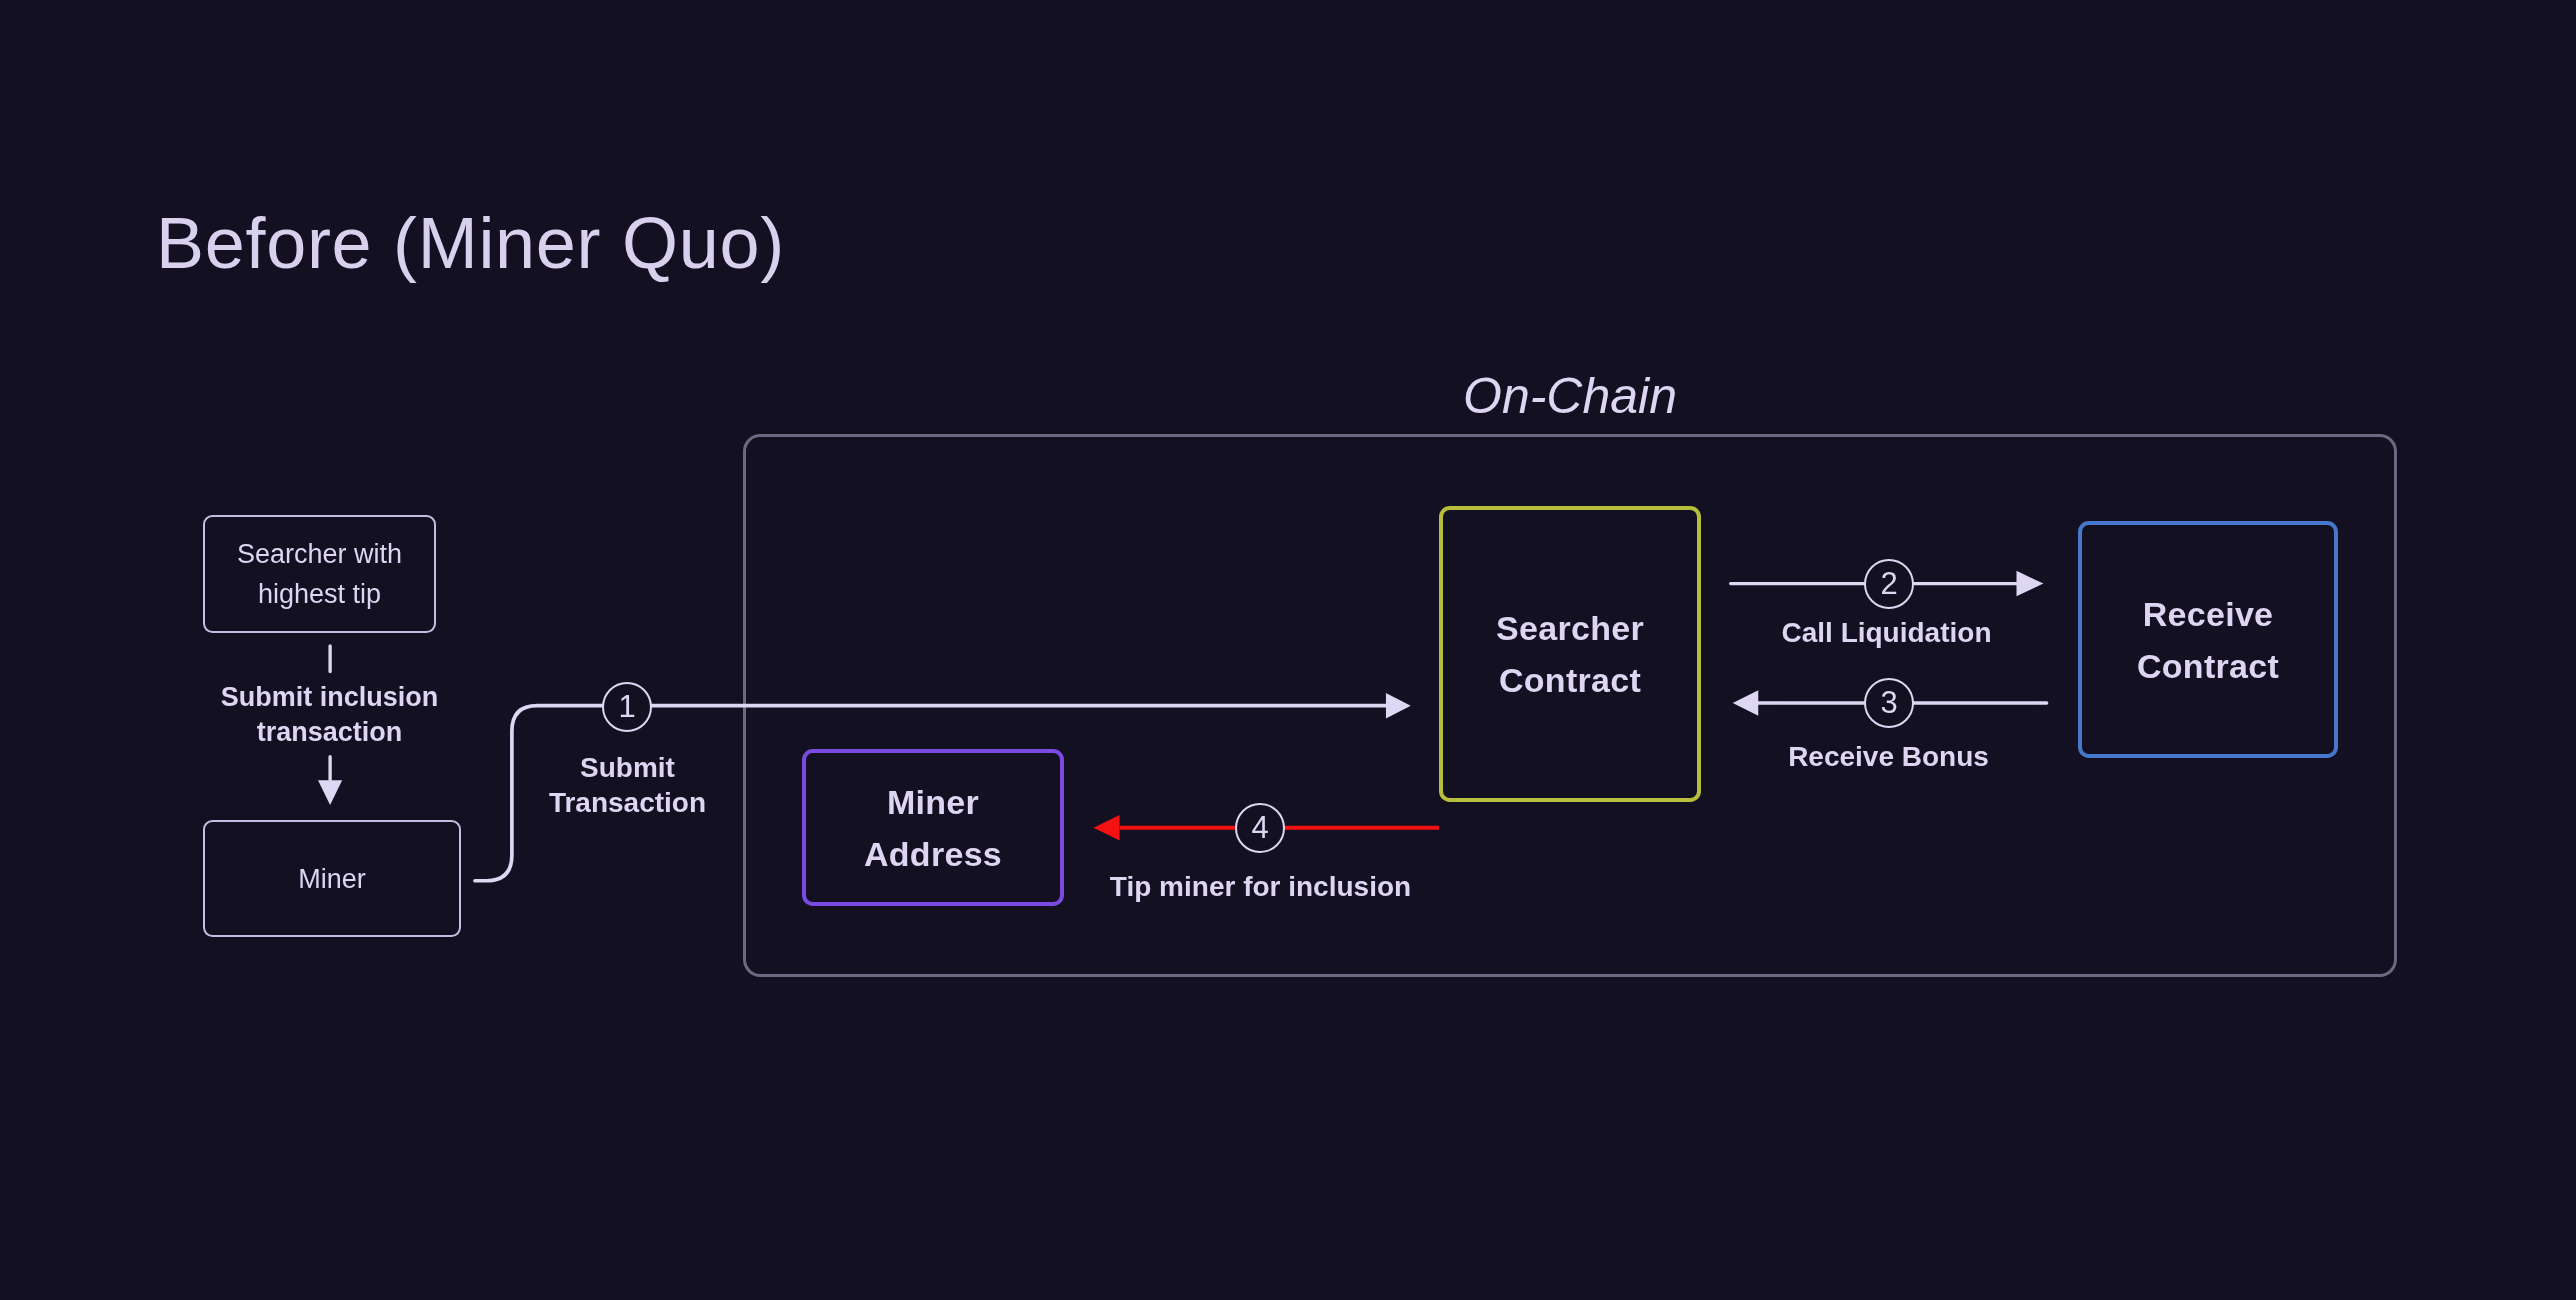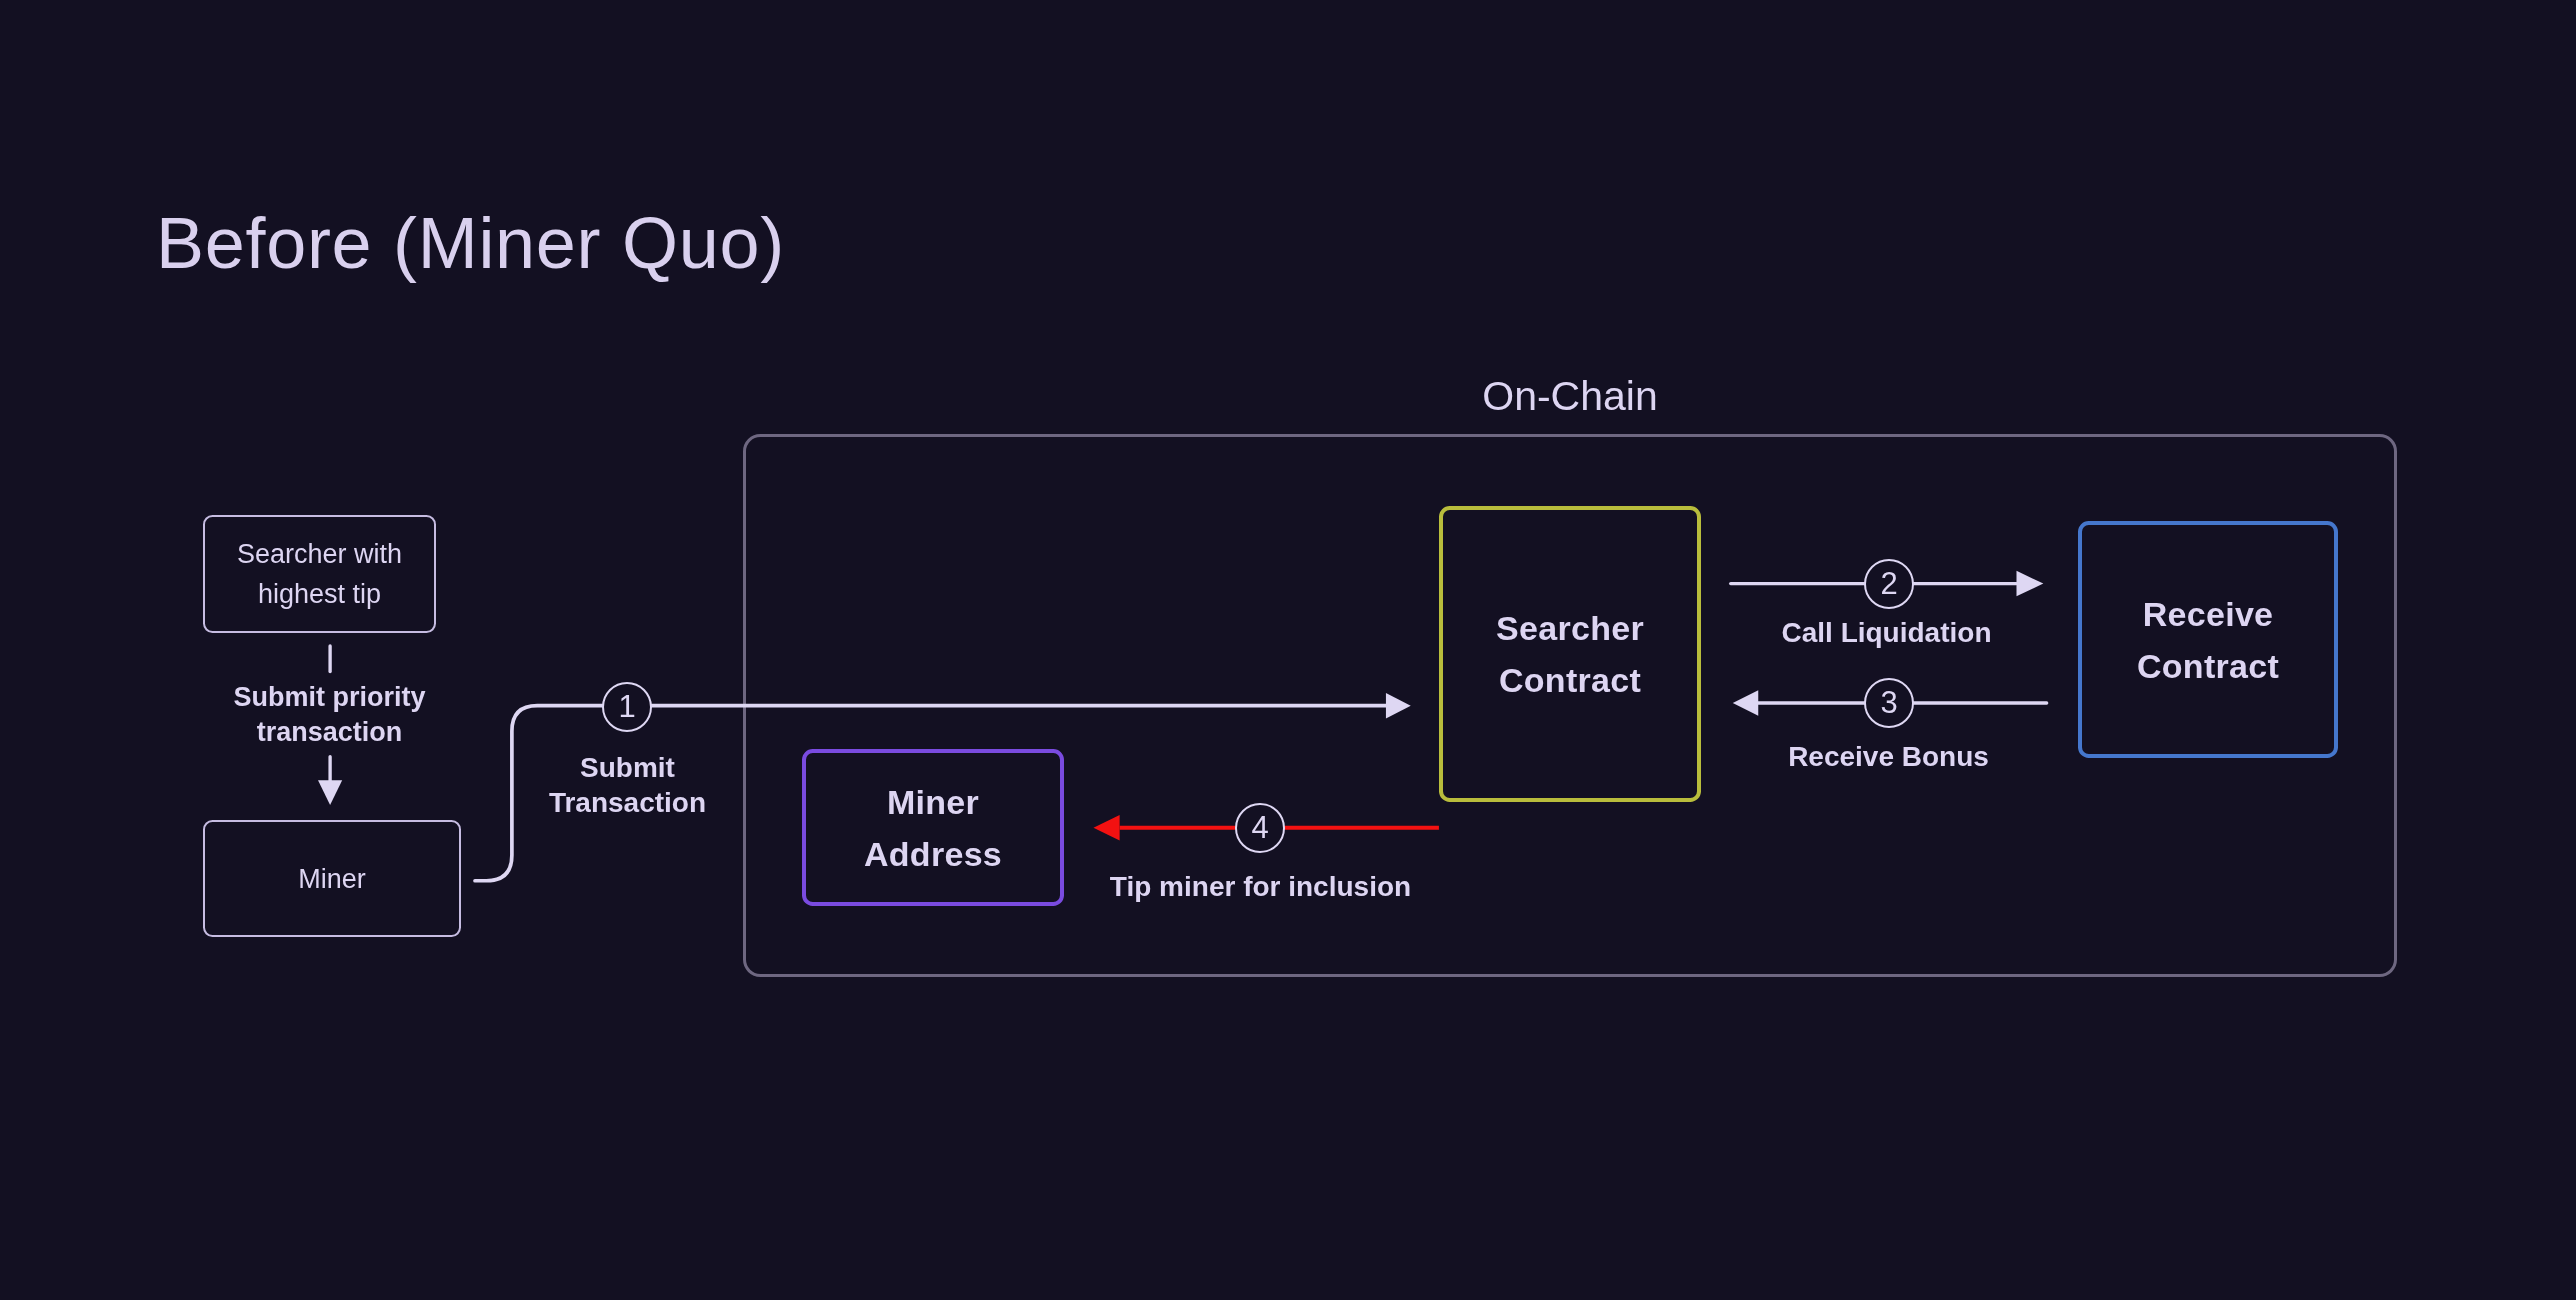--- a/index.html
+++ b/index.html
@@ -27,22 +27,23 @@
     letter-spacing:0.7px;color:var(--title-color);
   }
   
   .onchain-box{
     position:absolute;left:743px;top:434px;width:1654px;height:543px;
     border:3.4px solid var(--container-border);border-radius:17.4px;
     box-sizing:border-box;background:transparent;z-index:1;
   }
   .onchain-label{
     position:absolute;left:1369px;top:372px;width:402px;
-    text-align:center;font-size:41px;line-height:48px;font-weight:400;
+    text-align:center;font-size:50px;line-height:48px;font-weight:400;
     z-index:3;
+    font-style:italic;
   }
   
   svg.diagram{position:absolute;left:0;top:0;z-index:2;}
   .stroke{stroke:var(--line);fill:none;stroke-linecap:round;}
   .w5{stroke-width:5px;}
   .w55{stroke-width:5.5px;}
   .head{fill:var(--line);stroke:none;}
   .stroke-red{stroke:var(--tip-arrow);fill:none;stroke-width:6px;}
   .head-red{fill:var(--tip-arrow);stroke:none;}
   
@@ -147,21 +148,21 @@
   <span>2</span>
 </div>
 <div id="badge-3" class="badge">
   <span>3</span>
 </div>
 <div id="badge-4" class="badge">
   <span>4</span>
 </div>
 
 <div id="label-submit-priority" class="edge-label">
-  <span class="ln" style="display:block">Submit priority</span>
+  <span class="ln" style="display:block">Submit inclusion</span>
   <span class="ln" style="display:block">transaction</span>
 </div>
 
 <div id="label-step1" class="edge-label">
   <span class="ln" style="display:block">Submit</span>
   <span class="ln" style="display:block">Transaction</span>
 </div>
 
 <div id="label-step2" class="edge-label">Call Liquidation</div>
 <div id="label-step3" class="edge-label">Receive Bonus</div>

